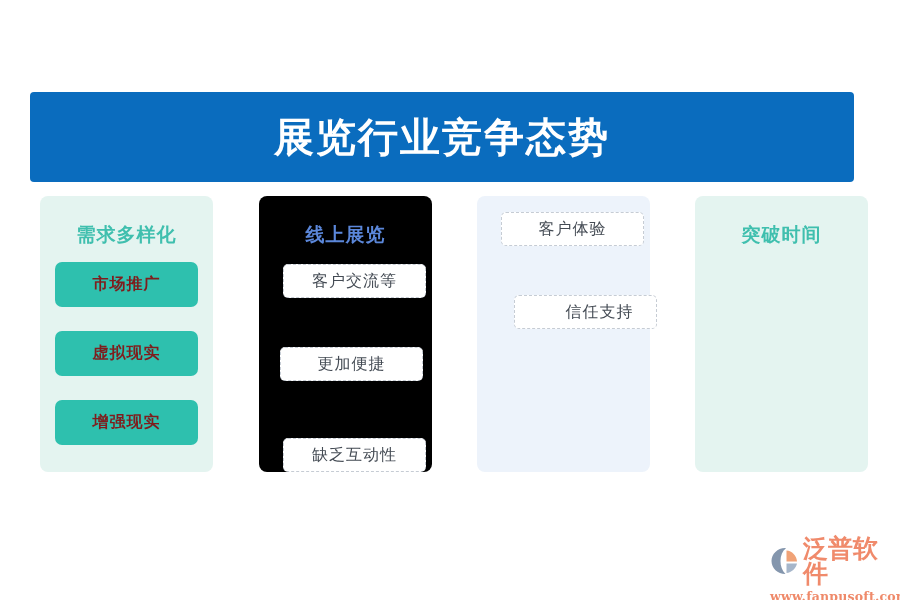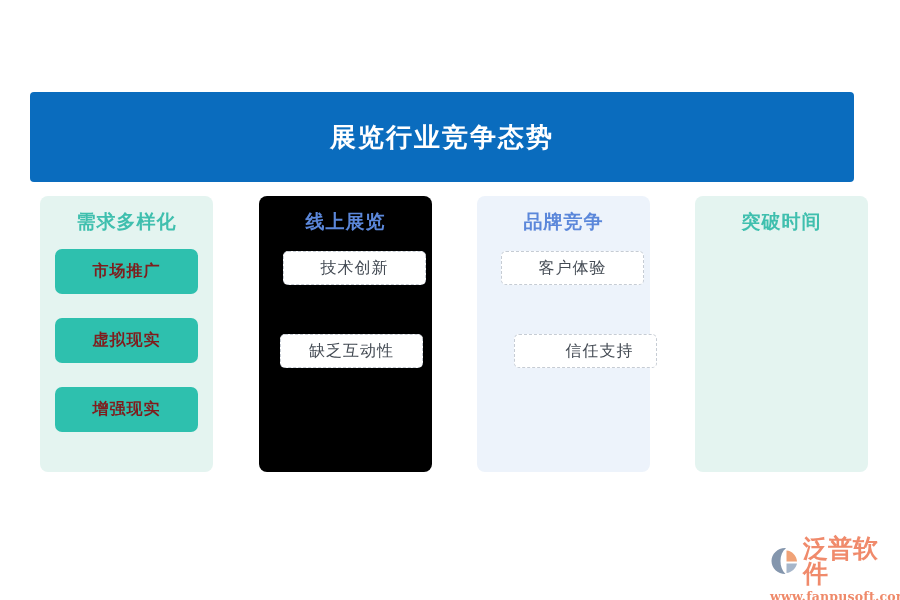--- a/index.html
+++ b/index.html
@@ -29,21 +29,21 @@
     width: 824px;
     height: 90px;
     background: #0a6cbe;
     border-radius: 4px;
     display: flex;
     align-items: center;
     justify-content: center;
   }
   .title-banner .title-text {
     color: #ffffff;
-    font-size: 26px;
+    font-size: 40px;
     font-weight: bold;
     letter-spacing: 2px;
     font-family: "DejaVu Serif", "Liberation Serif", serif;
     text-align: right;
   }
 
   
   .columns {
     position: absolute;
     left: 30px;
@@ -63,21 +63,21 @@
   .panel.p0 { left: 10px;  background: #e4f4f0; }
   .panel.p1 { left: 229px; background: #000000; }
   .panel.p2 { left: 447px; background: #edf3fb; }
   .panel.p3 { left: 665px; background: #e4f4f0; }
 
   .panel-header {
     text-align: center;
     font-size: 19px;
     font-weight: bold;
     letter-spacing: 1px;
-    padding-top: 13px;
+    padding-top: 26px;
     padding-bottom: 0;
     font-family: "DejaVu Serif", "Liberation Serif", serif;
   }
   .panel.p0 .panel-header,
   .panel.p3 .panel-header { color: #3fbfae; }
   .panel.p1 .panel-header,
   .panel.p2 .panel-header { color: #5b87da; }
 
   .card-list {
     position: relative;
@@ -229,27 +229,27 @@
       <div class="card-list">
         <div class="card solid">市场推广</div>
         <div class="card solid">虚拟现实</div>
         <div class="card solid">增强现实</div>
       </div>
     </div>
 
     <div class="panel p1">
       <div class="panel-header">线上展览</div>
       <div class="card-list">
-        <div class="card dashed">技术创新</div>
+        <div class="card dashed">客户交流等</div>
+        <div class="card dashed">更加便捷</div>
         <div class="card dashed">缺乏互动性</div>
       </div>
     </div>
 
     <div class="panel p2">
-      <div class="panel-header">品牌竞争</div>
       <div class="card-list">
         <div class="card dashed">客户体验</div>
         <div class="card dashed">信任支持</div>
       </div>
     </div>
 
     <div class="panel p3">
       <div class="panel-header">突破时间</div>
     </div>
 

